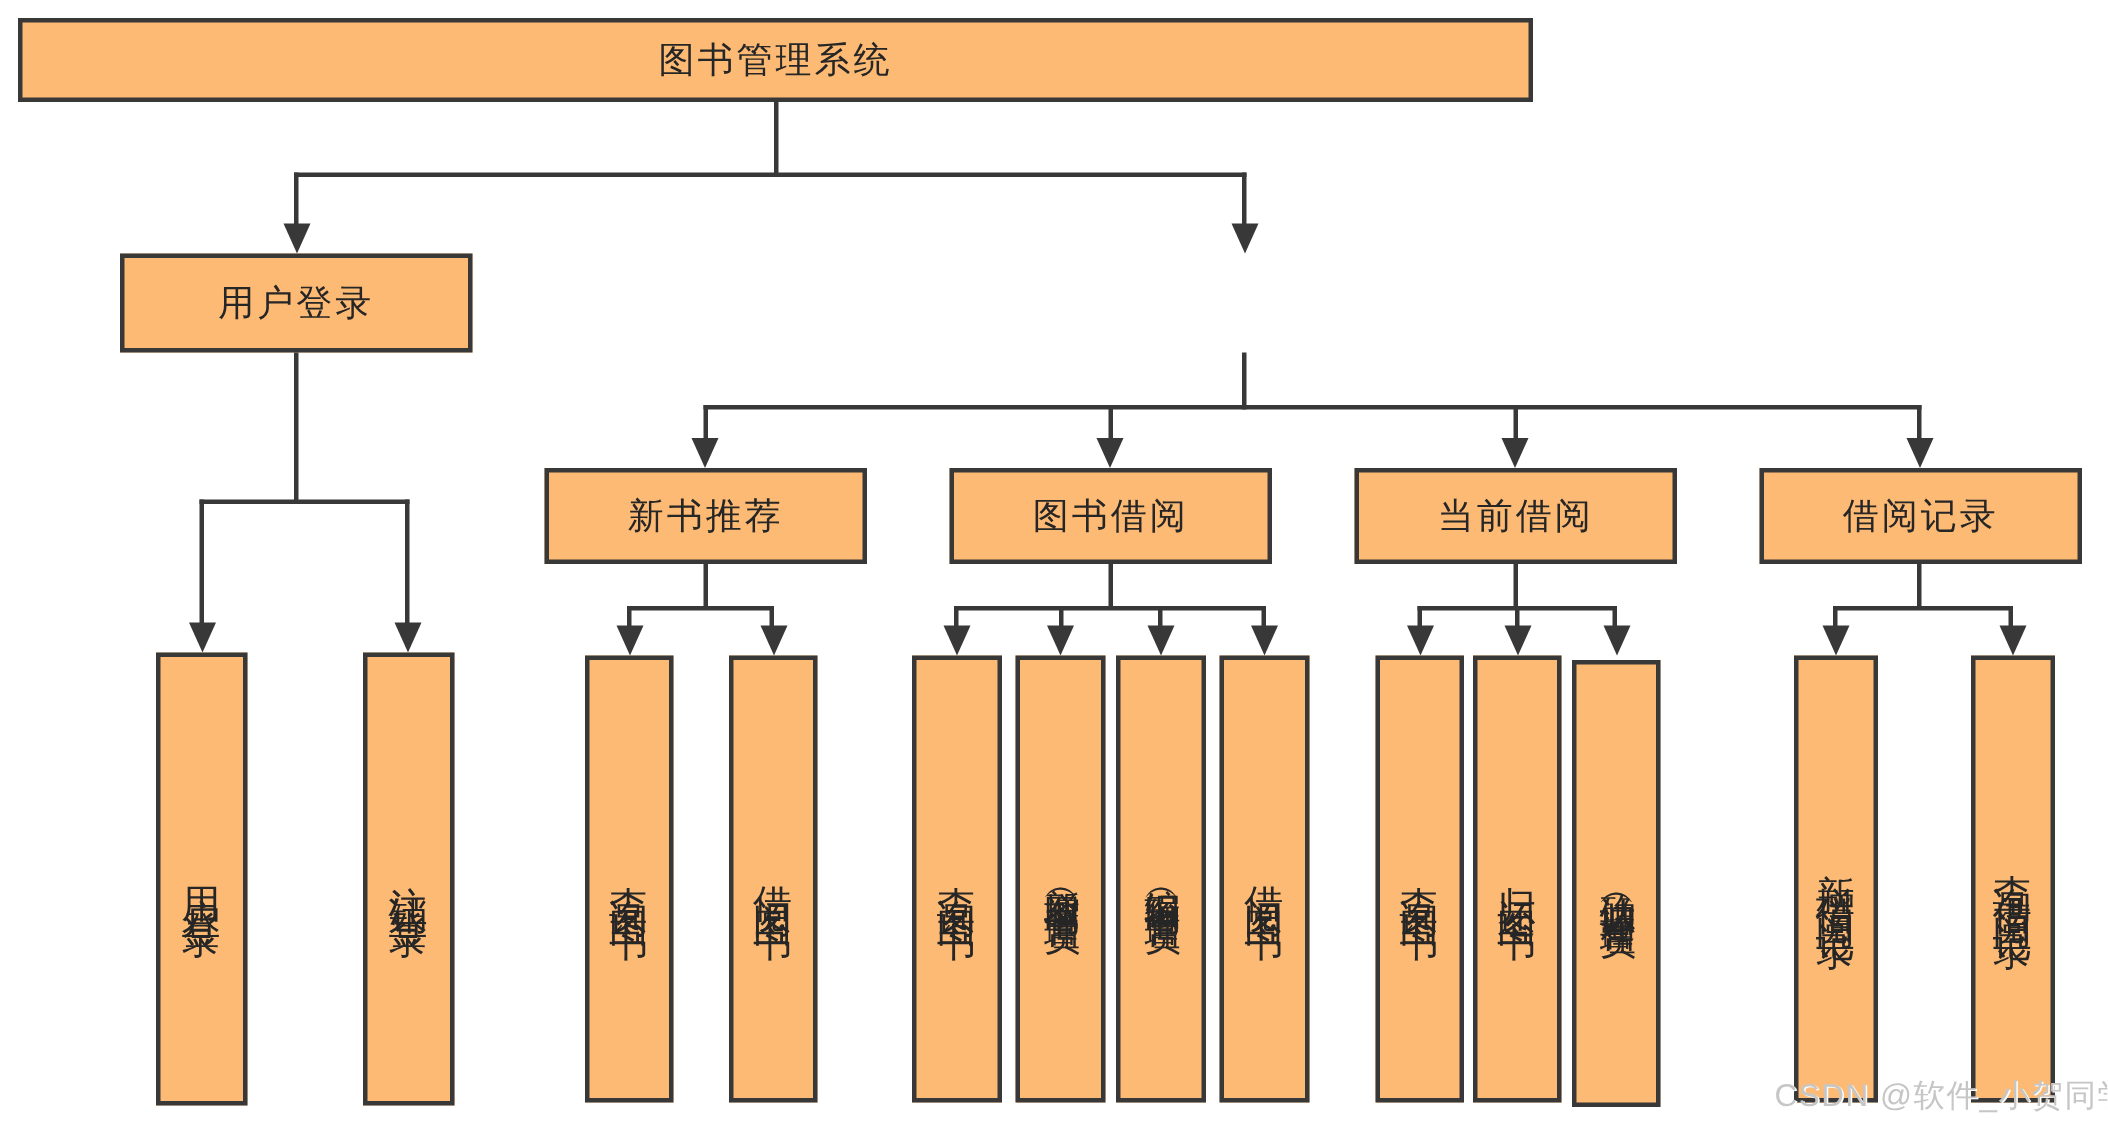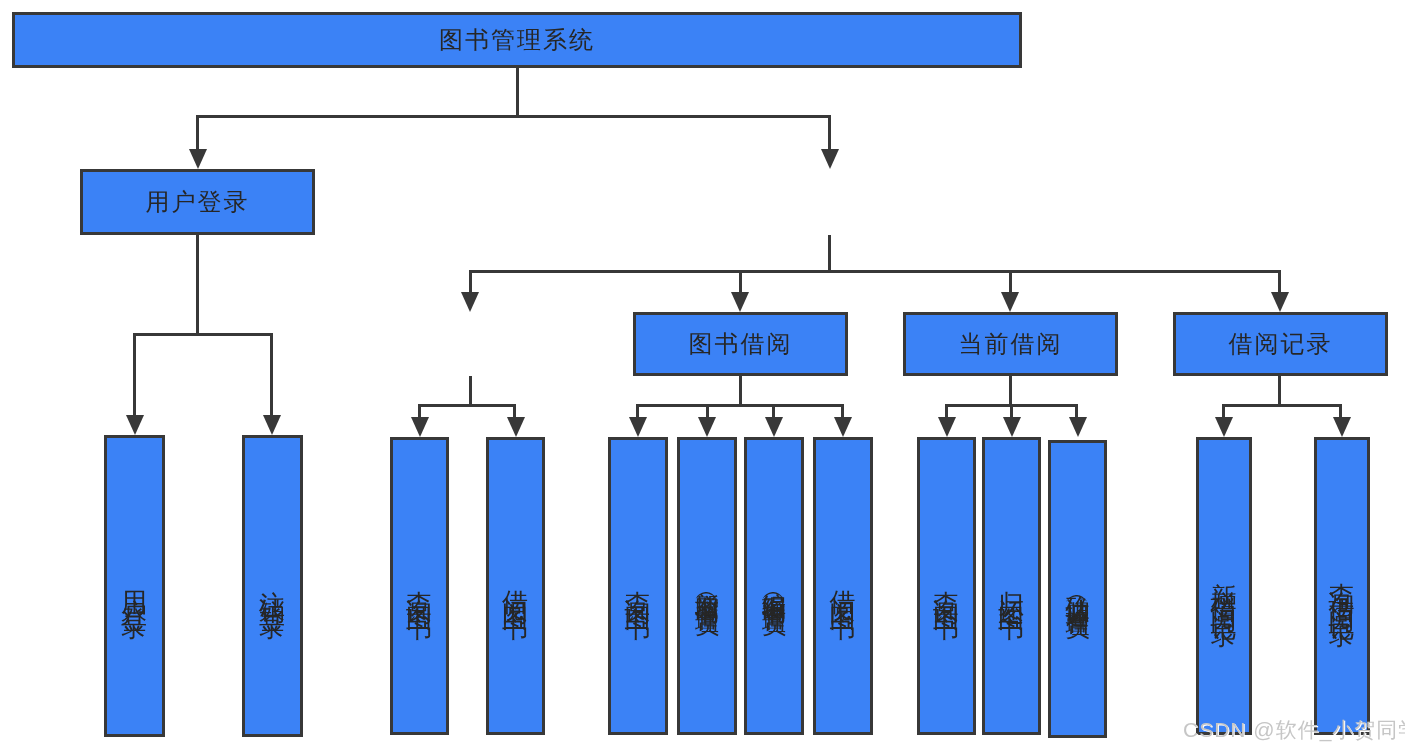--- a/index.html
+++ b/index.html
@@ -12,21 +12,21 @@
     width:1405px;height:747px;
     background:#ffffff;
     font-family:"Liberation Sans","DejaVu Sans",sans-serif;
     color:var(--text);
     overflow:hidden;
   }
   .box{
     position:absolute;
     box-sizing:border-box;
     border:3px solid var(--line);
-    background:#3b82f6;
+    background:#fdba74;
     display:flex;
     align-items:center;
     justify-content:center;
     font-size:24px;
     letter-spacing:2px;
     color:var(--text);
   }
   .vbox{
     writing-mode:vertical-rl;
     text-orientation:mixed;
@@ -82,20 +82,21 @@
   <div class="hline" style="left:469px;top:270px;width:812px"></div>
   <div class="vline" style="left:469px;top:270px;height:24px"></div>
   <div class="vline" style="left:739px;top:270px;height:24px"></div>
   <div class="vline" style="left:1009px;top:270px;height:24px"></div>
   <div class="vline" style="left:1278px;top:270px;height:24px"></div>
   <div class="arrow" style="left:461px;top:292px"></div>
   <div class="arrow" style="left:731px;top:292px"></div>
   <div class="arrow" style="left:1001px;top:292px"></div>
   <div class="arrow" style="left:1271px;top:292px"></div>
 
+  <div class="box" style="left:363px;top:312px;width:215px;height:64px">新书推荐</div>
   <div class="box" style="left:903px;top:312px;width:215px;height:64px">当前借阅</div>
   <div class="box" style="left:633px;top:312px;width:215px;height:64px">图书借阅</div>
   <div class="box" style="left:1173px;top:312px;width:215px;height:64px">借阅记录</div>
 
   <div class="vline" style="left:196px;top:235px;height:100px"></div>
   <div class="hline" style="left:133px;top:333px;width:140px"></div>
   <div class="vline" style="left:133px;top:333px;height:84px"></div>
   <div class="vline" style="left:270px;top:333px;height:84px"></div>
   <div class="arrow" style="left:126px;top:415px"></div>
   <div class="arrow" style="left:263px;top:415px"></div>

